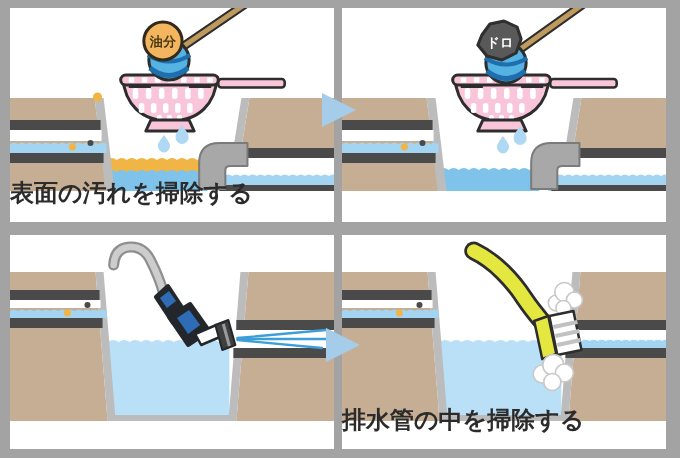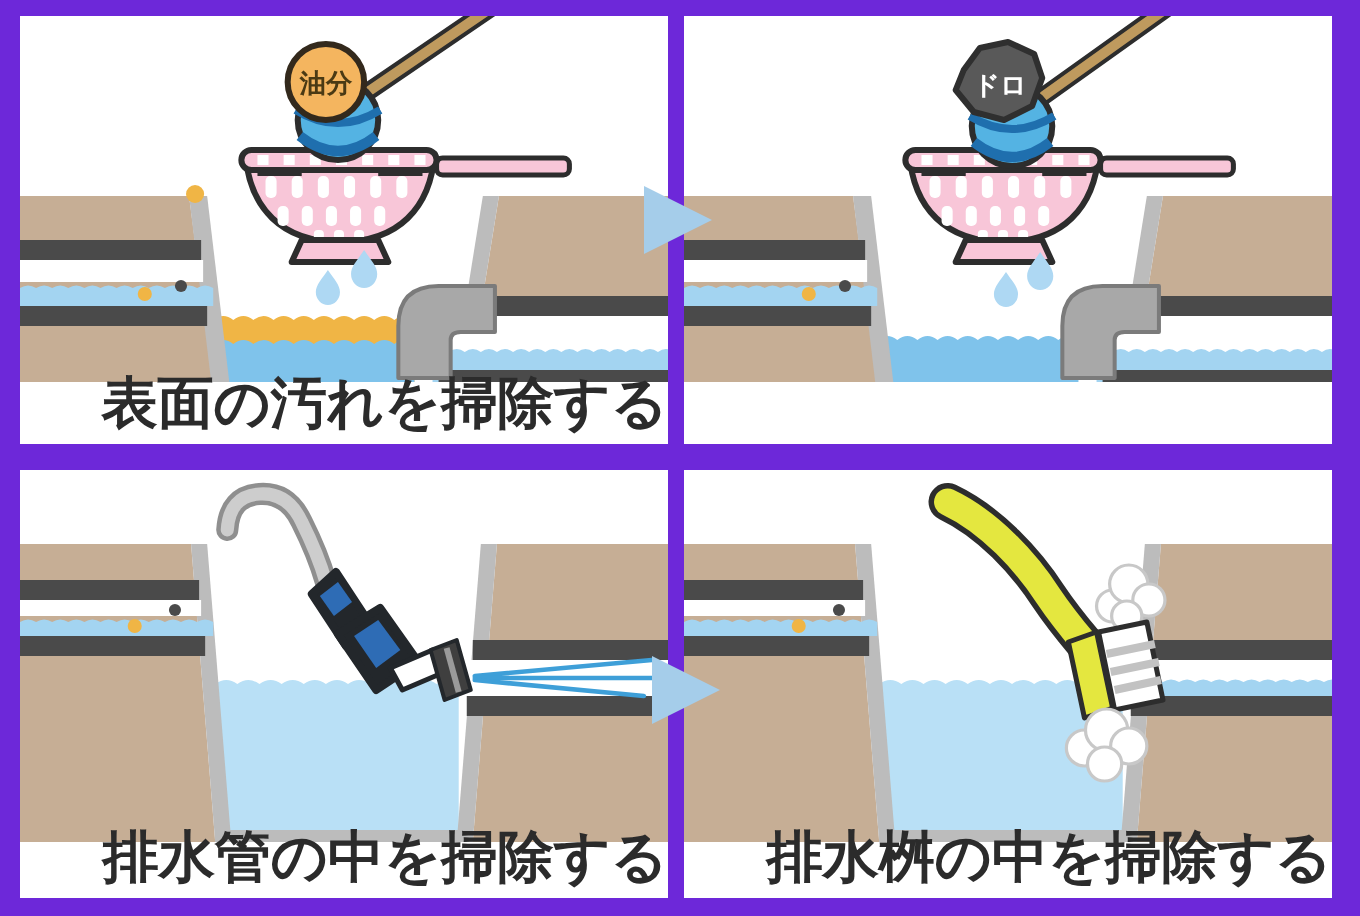--- a/index.html
+++ b/index.html
@@ -1,24 +1,24 @@
 <!DOCTYPE html>
 <html><head>
 <meta charset="utf-8">
 <style>
   html,body{margin:0;padding:0;}
   .stage{
-    position:relative;width:680px;height:458px;background:#6d28d9;
-    font-family:Liberation Sans, sans-serif;overflow:hidden;
+    position:relative;width:680px;height:458px;background:#a3a3a3;
+    font-family:Liberation Serif, serif;overflow:hidden;
   }
   .panel{position:absolute;width:324px;height:214px;background:#ffffff;}
   .illus{position:absolute;left:0;top:0;width:100%;height:100%;}
   .caption{
-    position:absolute;left:0;right:0;bottom:4px;text-align:right;
-    font-size:28px;font-weight:bold;color:#2b2b2b;line-height:1.1;
+    position:absolute;left:0;right:0;bottom:16px;text-align:left;
+    font-size:24px;font-weight:bold;color:#2b2b2b;line-height:1.1;
     letter-spacing:0px;white-space:nowrap;
   }
   .step-arrow{position:absolute;width:38px;height:36px;}
 </style>
 </head>
 <body>
 
 <div class="stage">
 
   <div class="panel" style="left:10px;top:8px">
@@ -197,21 +197,20 @@
         <polygon points="184,99 205,90 211,101 190,110" fill="#ffffff" stroke="#23272b" stroke-width="2.5"></polygon>
         <polygon points="204,90 217,85 224,110 211,115" fill="#3f3f3f" stroke="#23272b" stroke-width="2"></polygon>
         <line x1="212" y1="89" x2="218" y2="111" stroke="#9a9a9a" stroke-width="3"></line>
       </g>
       <g stroke="#3e9fd8" stroke-width="2.3" stroke-linecap="round">
         <line x1="226" y1="103" x2="314" y2="95"></line>
         <line x1="226" y1="104" x2="316" y2="104"></line>
         <line x1="226" y1="105" x2="310" y2="113"></line>
       </g>
     </svg>
-    <div class="caption">排水管の中を掃除する</div>
   </div>
 
   <div class="panel" style="left:342px;top:235px">
     <svg class="illus" viewBox="0 0 322 214" preserveAspectRatio="none">
       <g>
         <polygon points="0,37 85,37 97,186 0,186" fill="#c6ae95"></polygon>
         <path d="M97,186 L97,107 q5.5,-4 11,0 q5.5,-4 11,0 q5.5,-4 11,0 q5.5,-4 11,0 q5.5,-4 11,0 q5.5,-4 11,0 q5.5,-4 11,0 q5.5,-4 11,0 q5.5,-4 11,0 q5.5,-4 11,0 q5.5,-4 11,0 L218,186 Z" fill="#b9e0f6"></path>
         <polygon points="85,37 93,37 105,186 97,186" fill="#bcbcbc"></polygon>
         <polygon points="237,37 322,37 322,186 225,186" fill="#c6ae95"></polygon>
         <polygon points="229,37 237,37 225,186 217,186" fill="#bcbcbc"></polygon>
@@ -242,21 +241,21 @@
         <line x1="212" y1="101" x2="236" y2="96" stroke="#c2c2c2" stroke-width="4"></line>
         <line x1="214" y1="110" x2="237" y2="105" stroke="#c2c2c2" stroke-width="4"></line>
       </g>
       <g fill="#ffffff" stroke="#c8c8c8" stroke-width="1.6">
         <circle cx="199" cy="139" r="9"></circle>
           <circle cx="210" cy="130" r="10.5"></circle>
           <circle cx="221" cy="138" r="9"></circle>
           <circle cx="209" cy="147" r="8.5"></circle>
       </g>
     </svg>
-    <div class="caption">排水桝の中を掃除する</div>
+    <div class="caption">排水管の中を掃除する</div>
   </div>
 
   <svg class="step-arrow" style="left:320px;top:92px" viewBox="0 0 38 36">
     <polygon points="2,1 2,35 36,18" fill="#a5cdea"></polygon>
   </svg>
   <svg class="step-arrow" style="left:324px;top:327px" viewBox="0 0 38 36">
     <polygon points="2,1 2,35 36,18" fill="#a5cdea"></polygon>
   </svg>
 
 </div>

